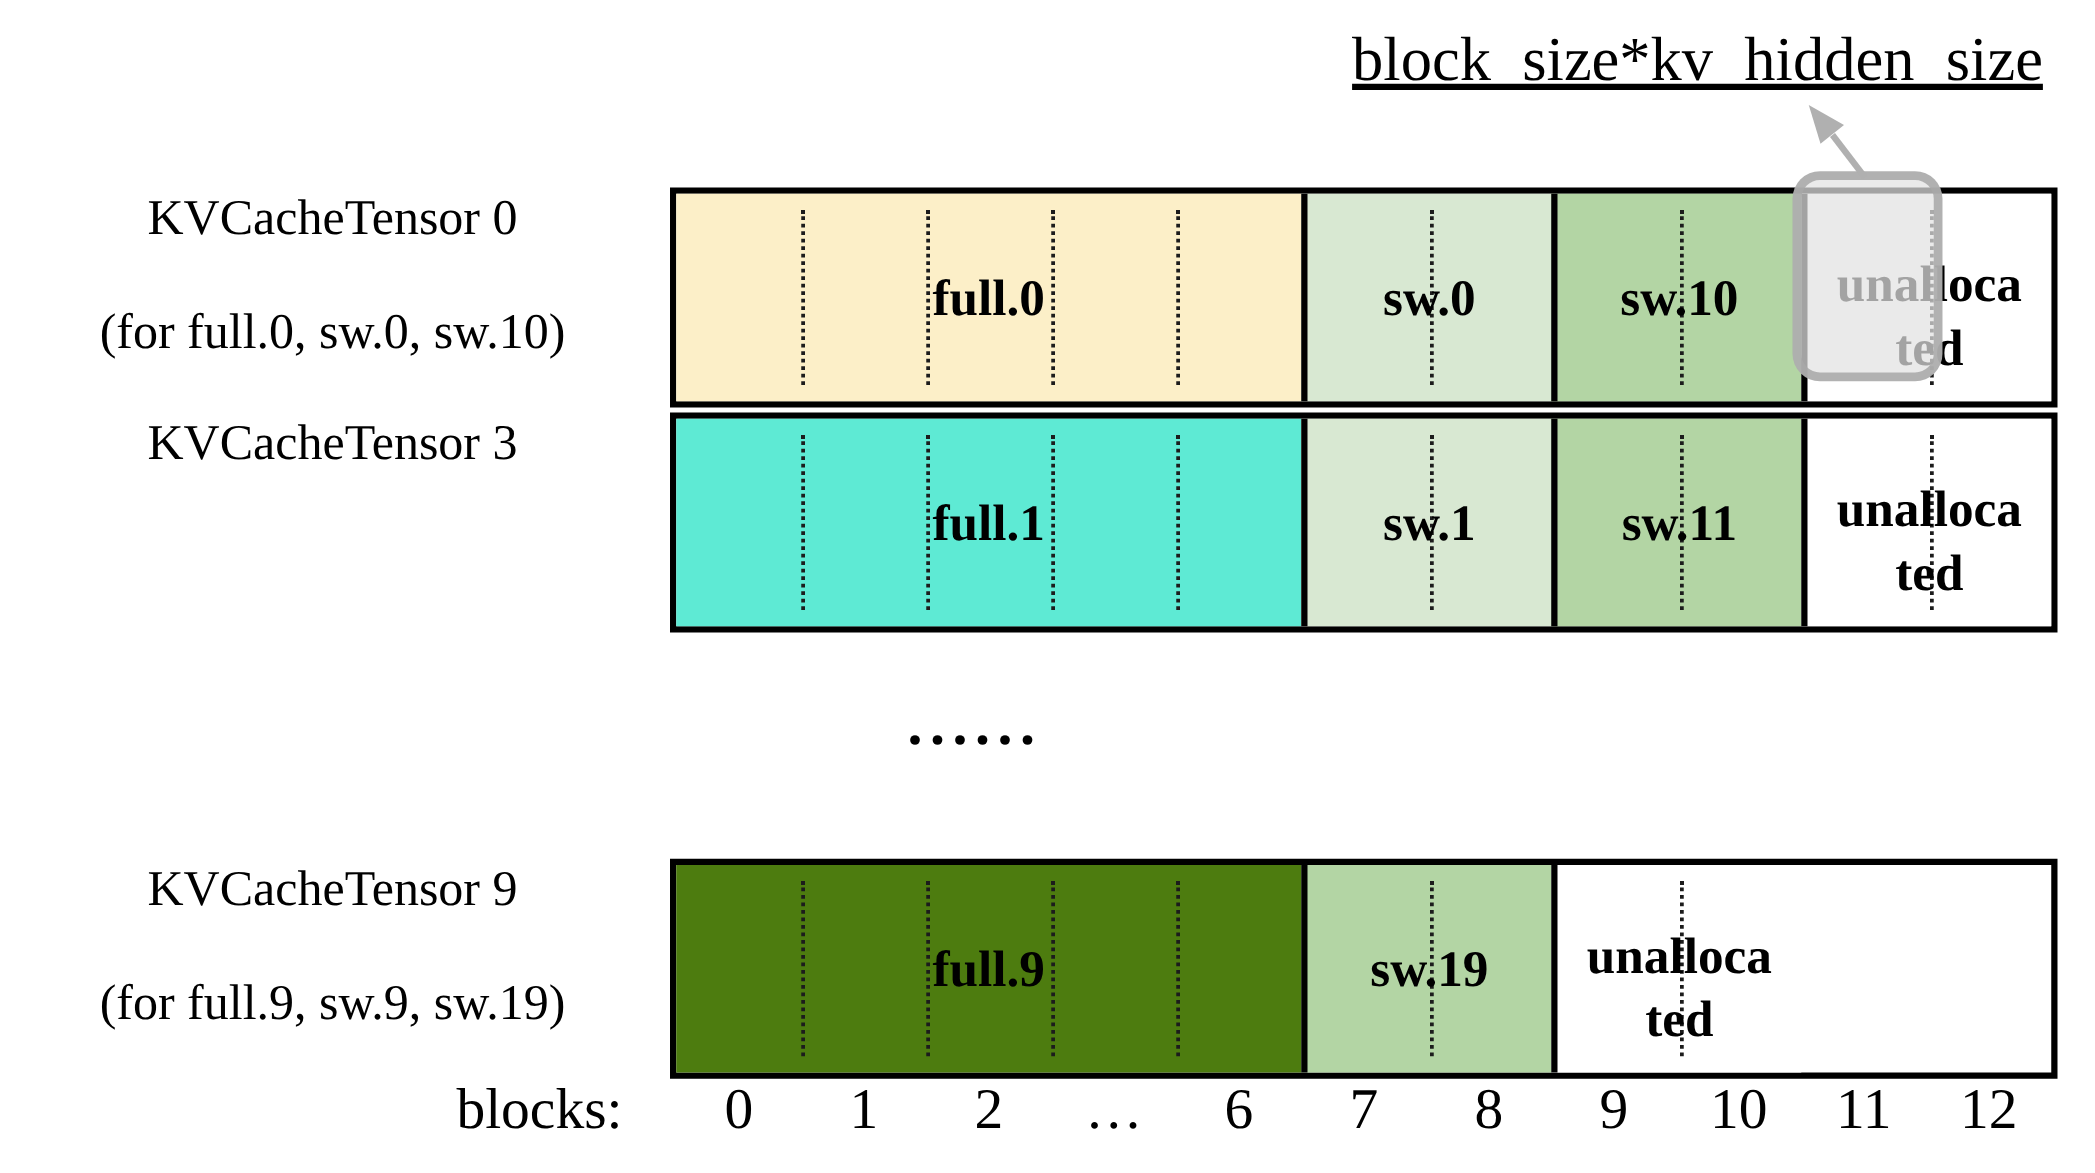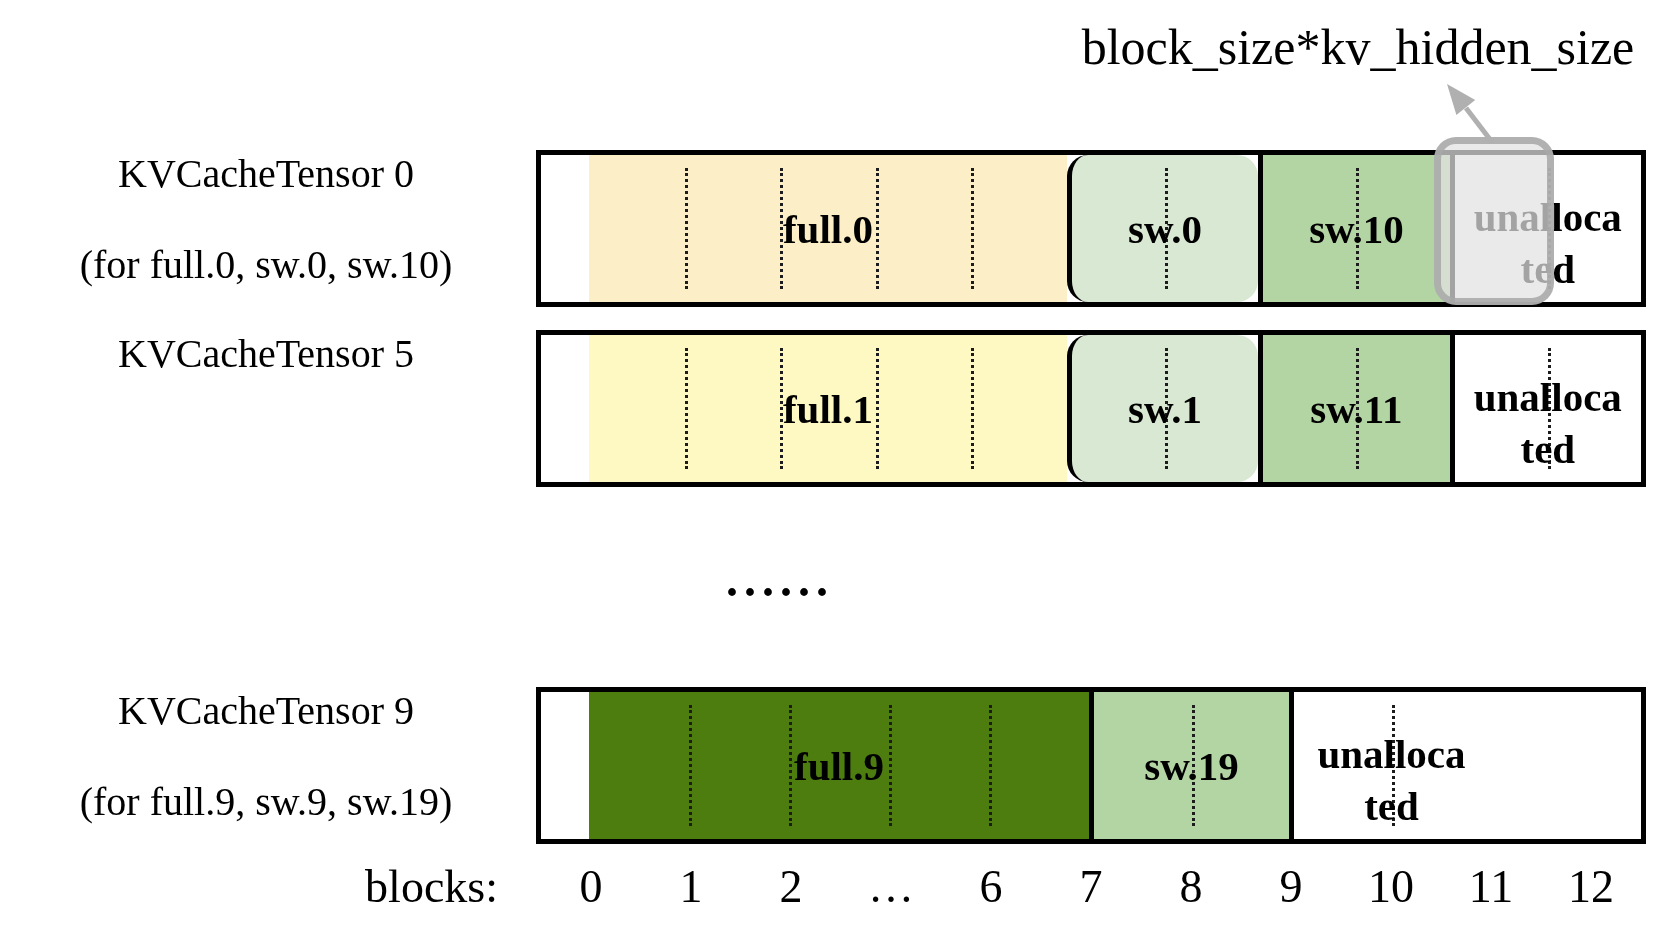--- a/index.html
+++ b/index.html
@@ -26,39 +26,38 @@
     font-size: 40px;
     line-height: 1.22;
     white-space: nowrap;
   }
 
   
   .bar {
     position: absolute;
     left: 536px;
     width: 1110px;
-    height: 157px;
+    height: 176px;
     border: 5px solid #000;
     box-sizing: border-box;
     display: flex;
     background: #fff;
-    padding-left: 48px;
   }
   .sec {
     position: relative;
     box-sizing: border-box;
     display: flex;
     align-items: center;
     justify-content: center;
     font-weight: bold;
     font-size: 41px;
   }
   .sec + .sec { border-left: 5px solid #000; }
   .sec-full    { width: 500px; }
-  .sec-sw-a    { width: 200px; border-radius: 21px; }
+  .sec-sw-a    { width: 200px; }
   .sec-sw-b    { width: 200px; }
   .sec-unalloc { width: 200px; }
   .divider {
     position: absolute;
     top: 13px;
     bottom: 13px;
     width: 0;
     border-left: 3px dotted #1c1c1c;
   }
   .d20 { left: 20%; } .d40 { left: 40%; } .d60 { left: 60%; } .d80 { left: 80%; } .d50 { left: 50%; }
@@ -81,20 +80,21 @@
 
   
   .annotation-label {
     position: absolute;
     left: 1050px;
     top: 18px;
     width: 616px;
     text-align: center;
     font-size: 50px;
     white-space: nowrap;
+    text-decoration: underline;
   }
   .arrow-svg {
     position: absolute;
     left: 1430px;
     top: 60px;
     z-index: 7;
   }
 
   
   .rows-ellipsis {
@@ -166,24 +166,24 @@
       <div class="divider d50"></div>
       <div class="unalloc-lines">
         <div>unalloca</div>
         <div>ted</div>
       </div>
     </div>
   </div>
   <div class="highlight"></div>
 
   <div class="tensor-label row1">
-    <div>KVCacheTensor 5</div>
+    <div>KVCacheTensor 3</div>
   </div>
   <div class="bar row1">
-    <div class="sec sec-full" style="background:#fef9c3">
+    <div class="sec sec-full" style="background:#5eead4">
       <div class="divider d20"></div>
       <div class="divider d40"></div>
       <div class="divider d60"></div>
       <div class="divider d80"></div>
       <span class="sec-label">full.1</span>
     </div>
     <div class="sec sec-sw-a" style="background:#D8E8D2">
       <div class="divider d50"></div>
       <span class="sec-label">sw.1</span>
     </div>

